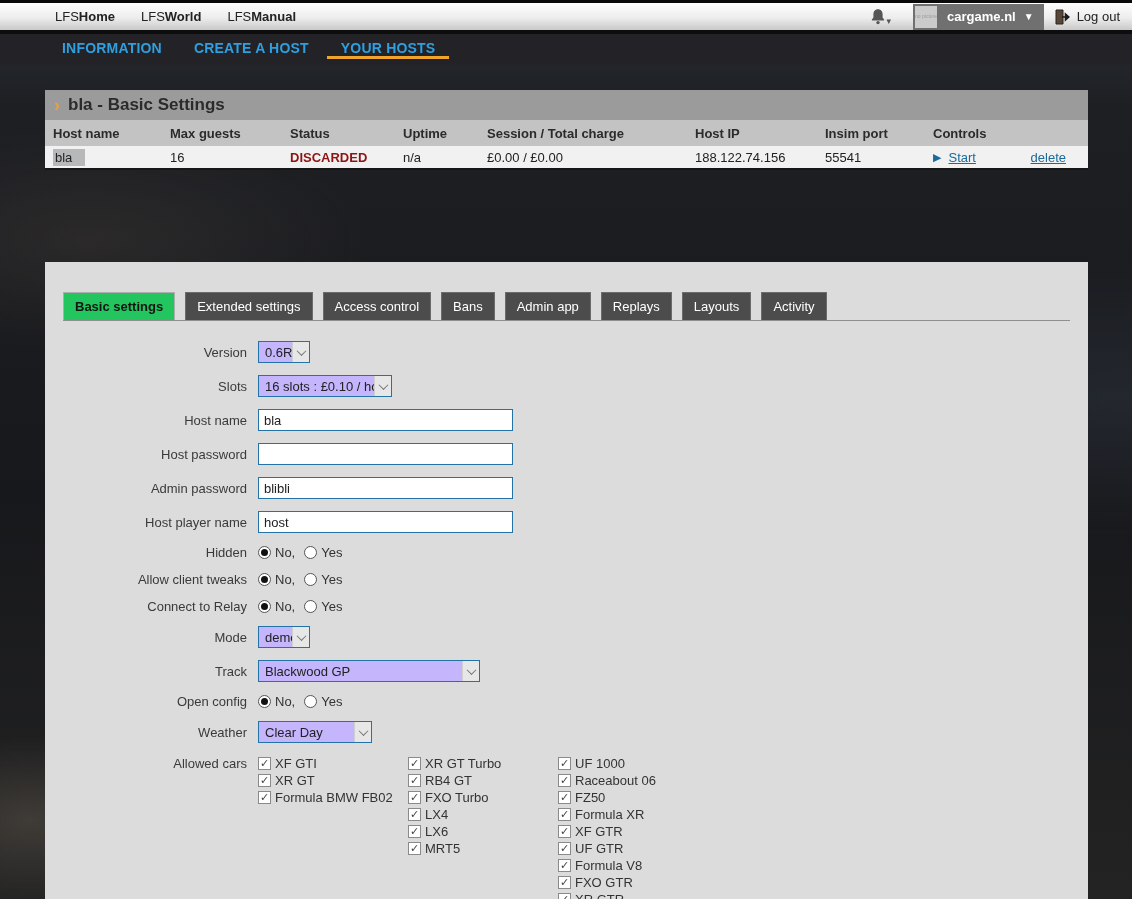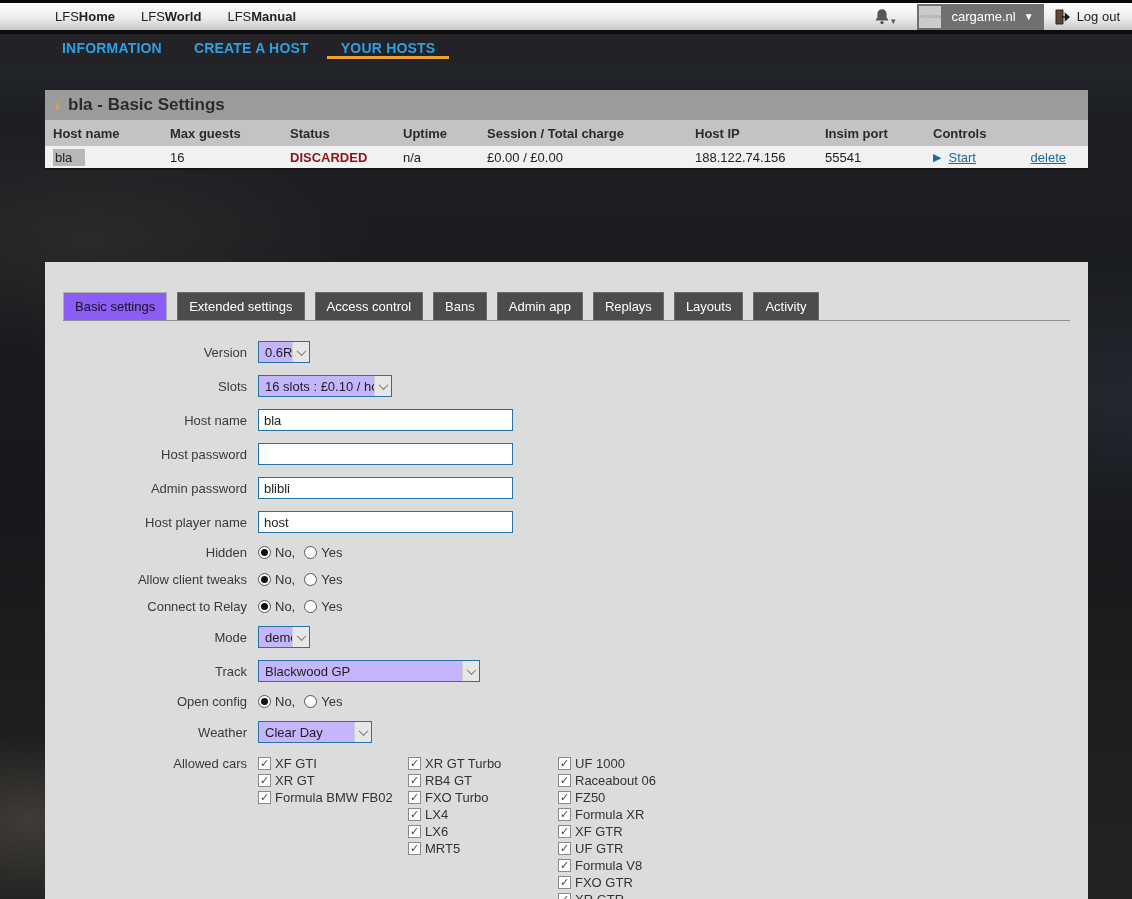--- a/index.html
+++ b/index.html
@@ -27,21 +27,21 @@
   .bell-caret { font-size:9px; color:#555; margin-left:1px; }
   .userbox {
     display:flex; align-items:center; background:#707070; height:26px;
     padding:2px 10px 2px 2px; margin-right:10px; cursor:pointer;
   }
   .avatar {
     width:22px; height:22px; background:#cbcbcb; color:#9d9d9d;
     font-size:5px; line-height:1.1; display:flex; align-items:center; justify-content:center;
     text-align:center; margin-right:10px; overflow:hidden;
   }
-  .username { color:#fff; font-size:13px; font-weight:normal; margin-right:8px; }
+  .username { color:#fff; font-size:13px; font-weight:bold; margin-right:8px; }
   .user-caret { color:#fff; font-size:10px; }
   .logout { display:flex; align-items:center; cursor:pointer; }
   .logout-label { font-size:13px; color:#222; margin-left:6px; }
 
   
   .navbar {
     height:35px; background:#232327; border-top:4px solid #0d0d0d;
     display:flex; align-items:center; padding-left:48px;
   }
   .nav-item {
@@ -74,21 +74,21 @@
   .spacer { flex:1; }
 
   .formarea { background:#dcdcdd; position:absolute; top:172px; left:0; right:0; bottom:0; }
 
   
   .tabs { margin:30px 18px 0 18px; display:flex; gap:10px; border-bottom:1px solid #8f8f8f; }
   .tab {
     font-size:13px; padding:6px 11px; background:#4c4c4c; color:#fff; cursor:pointer;
     border:1px solid #6b6b6b; border-bottom:none; white-space:nowrap;
   }
-  .tab.active { background:#8b5cf6; color:#141414; border-color:#aeaeae; }
+  .tab.active { background:#22c55e; color:#141414; border-color:#aeaeae;font-weight:bold; }
 
   
   .form { margin-top:20px; font-size:13px; color:#3a3a3a; }
   .form-row { display:flex; align-items:center; margin-bottom:12px; }
   .form-row.top { align-items:flex-start; }
   .f-label { width:202px; text-align:right; margin-right:11px; flex:none; padding-top:0;padding-left:18px; }
   .form-row.top .f-label { padding-top:1px; }
 
   input.txt {
     width:255px; height:22px; border:1px solid #2373a7; background:#fff;

